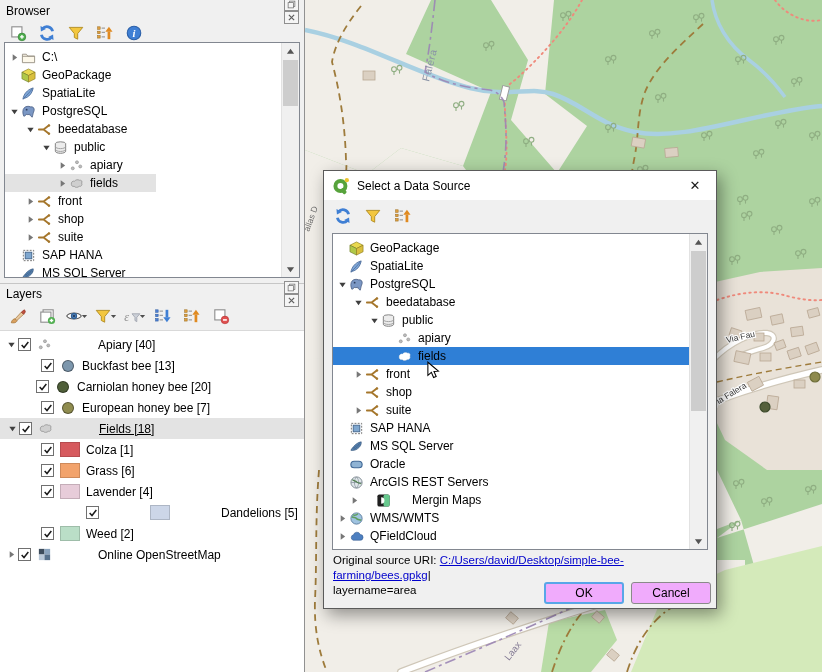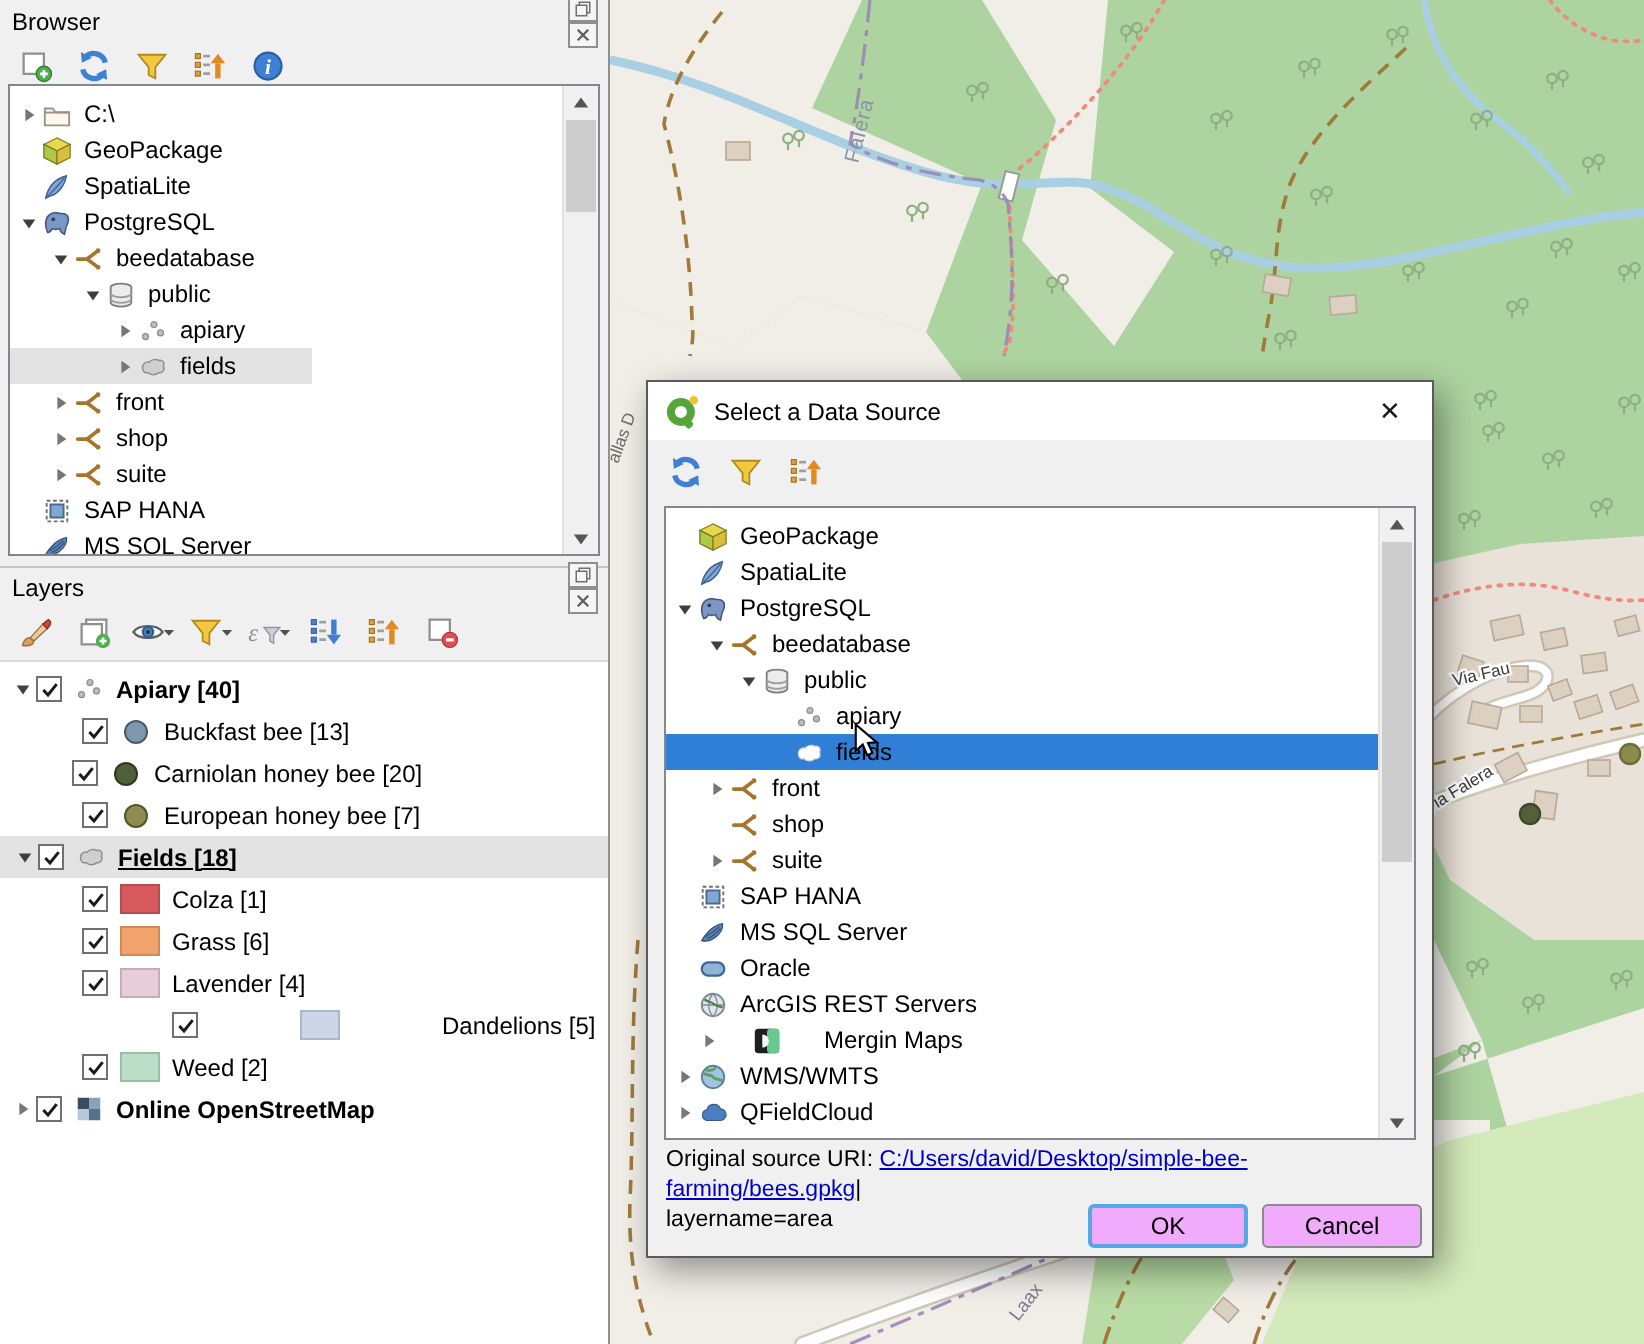--- a/index.html
+++ b/index.html
@@ -33,21 +33,21 @@
   .row{height:18px;display:flex;align-items:center;white-space:nowrap;}
   .rowc{display:flex;align-items:center;height:100%;padding-right:4px;}
   .row .exp{width:14px;flex:0 0 14px;display:flex;align-items:center;justify-content:center;}
   .row .exp svg{width:9px;height:9px;display:block;}
   .row .icon{width:16px;height:16px;flex:0 0 16px;margin-right:5px;display:flex;align-items:center;}
   .row .icon svg{width:15px;height:15px;display:block;}
   .row .lbl{font-size:12px;}
   .row.hl .rowc{background:#e3e3e3;padding-right:38px;}
   .row.sel{background:#2f7fd6;}
   .row.sel .icon{filter:brightness(1.5) saturate(.25);}
-  .bold{font-weight:bold;}
+  .bold{font-weight:normal;margin-left:40px;}
   .und{text-decoration:underline;}
 
   
   .layers-tree{position:absolute;left:0;right:0;top:47px;bottom:0;background:#fff;
                border-top:1px solid #d9d9d9;padding-top:3px;overflow:hidden;}
   .layers-tree .row{height:21px;}
   .layers-tree .row.hlfull{background:#e3e3e3;}
   .cb{width:13px;height:13px;flex:0 0 13px;background:#fff;border:1px solid #707070;margin-right:6px;
       display:flex;align-items:center;justify-content:center;box-sizing:border-box;}
   .cb svg{width:10px;height:10px;display:block;}
@@ -59,21 +59,21 @@
   
   .vscroll{position:absolute;top:0;right:0;bottom:0;width:17px;background:#f0f0f0;
            border-left:1px solid #e2e2e2;}
   .sb-btn{position:absolute;left:0;right:0;height:16px;display:flex;align-items:center;
           justify-content:center;background:#f0f0f0;border:none;padding:0;}
   .sb-btn.up{top:0;} .sb-btn.down{bottom:0;}
   .sb-btn svg{width:9px;height:9px;}
   .sb-thumb{position:absolute;left:1px;right:1px;background:#cdcdcd;}
 
   
-  .dialog{position:absolute;left:323px;top:190px;width:394px;height:439px;background:#f0f0f0;
+  .dialog{position:absolute;left:323px;top:170px;width:394px;height:439px;background:#f0f0f0;
           border:1px solid #5a5a5a;box-sizing:border-box;box-shadow:4px 6px 16px rgba(0,0,0,.4);z-index:5;}
   .dlg-title{height:29px;background:#fff;display:flex;align-items:center;padding-left:8px;}
   .dlg-title .qicon{width:18px;height:18px;margin-right:7px;}
   .dlg-title .qicon svg{width:18px;height:18px;display:block;}
   .dlg-title .t{flex:1;font-size:12px;}
   .dlg-close{width:42px;height:29px;border:none;background:transparent;font-size:13px;color:#1a1a1a;
              display:flex;align-items:center;justify-content:center;padding:0;font-family:"Liberation Sans",sans-serif;}
   .dlg-toolbar{height:31px;display:flex;align-items:center;gap:6px;padding-left:7px;}
   .dlg-tree{position:absolute;left:8px;right:8px;top:62px;height:315px;background:#fff;
             border:1px solid #828790;overflow:hidden;}

